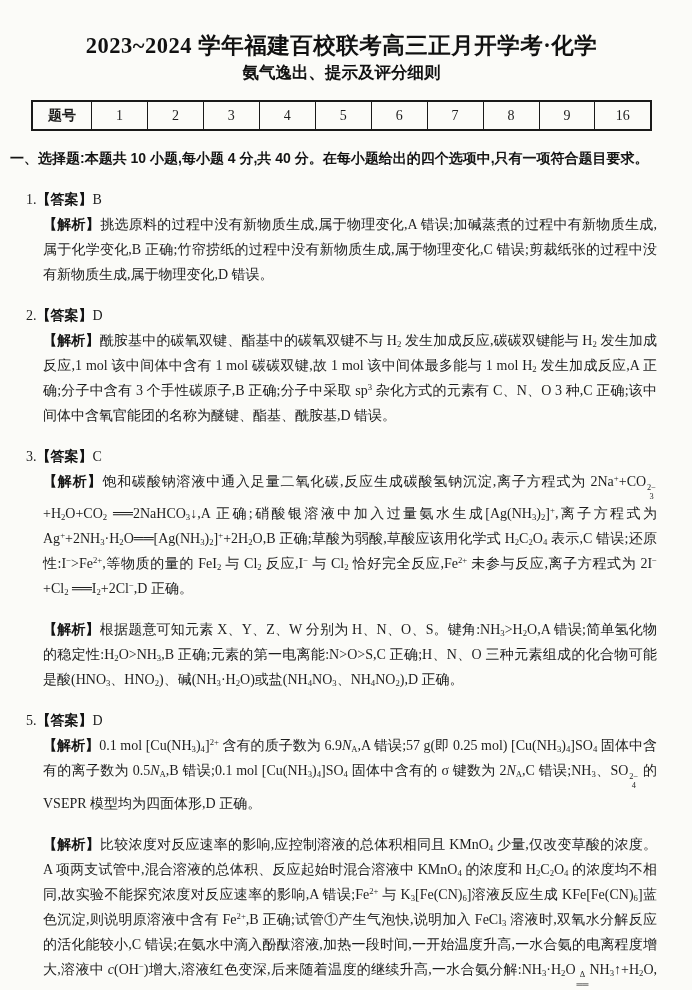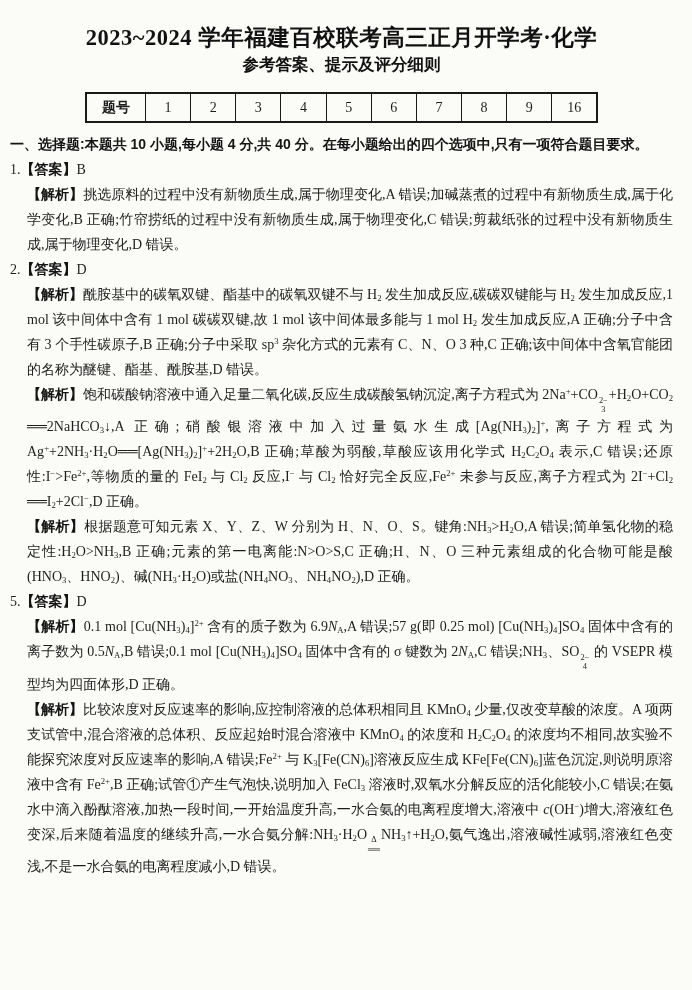--- a/index.html
+++ b/index.html
@@ -11,35 +11,35 @@
     font-size:14px;
     overflow:hidden;
   }
   .page{padding:12px 19px 0 10px;}
   .doc-title{
     text-align:center;
     font-size:22.5px;
     font-weight:bold;
     letter-spacing:0.5px;
     line-height:1.25;
-    margin:12px 0 2px 0;
+    margin:20px 0 2px 0;
     color:#111;
   }
   .doc-subtitle{
     text-align:center;
     font-size:16.5px;
     font-weight:bold;
     font-family:"Liberation Sans","DejaVu Sans",sans-serif;
     margin:2px 0 16px 0;
     color:#111;
   }
   table.akey{
     border-collapse:collapse;
     margin:0 auto 8px auto;
-    width:513px;
+    width:621px;
     table-layout:fixed;
     background:transparent;
   }
   table.akey{border:2px solid #1a1a1a;}
   table.akey th, table.akey td{
     border:1.3px solid #1a1a1a;
     text-align:center;
     vertical-align:middle;
     height:27px;
     padding:0;
@@ -49,24 +49,24 @@
   table.akey th{
     font-family:"Liberation Sans","DejaVu Sans",sans-serif;
     font-weight:bold;
     width:58px;
   }
   .sec-heading{
     font-family:"Liberation Sans","DejaVu Sans",sans-serif;
     font-weight:bold;
     font-size:14px;
     line-height:25px;
-    margin-top:9px;
+    margin-top:15px;
     color:#141414;
   }
-  .q{margin:0;}
+  .q{margin:16px;}
   .q-ans{line-height:25px;}
   .qn{font-family:"Liberation Serif",serif;}
   .lbl{
     font-family:"Liberation Sans","DejaVu Sans",sans-serif;
     font-weight:bold;
     color:#141414;
   }
   .q-exp{
     margin-left:17px;
     line-height:25px;
@@ -88,21 +88,21 @@
   .stk-t,.stk-b{display:block;white-space:nowrap;}
   .stk-b{margin-top:1px;}
   i{font-style:italic;}
 </style>
 </head>
 <body>
 
 <div class="page">
 
   <div class="doc-title">2023~2024 学年福建百校联考高三正月开学考·化学</div>
-  <div class="doc-subtitle">参考答案、提示及评分细则</div>
+  <div class="doc-subtitle">氨气逸出、提示及评分细则</div>
 
   <table class="akey">
     <tbody>
       <tr>
         <th>题号</th>
       <td>1</td>
           <td>2</td>
           <td>3</td>
           <td>4</td>
           <td>5</td>
@@ -121,20 +121,21 @@
     <div class="q-ans"><span class="qn">1.</span><span class="lbl">【答案】</span><span class="ansletter">B</span></div>
     <div class="q-exp"><span class="lbl">【解析】</span><span>挑选原料的过程中没有新物质生成,属于物理变化,A 错误;加碱蒸煮的过程中有新物质生成,属于化学变化,B 正确;竹帘捞纸的过程中没有新物质生成,属于物理变化,C 错误;剪裁纸张的过程中没有新物质生成,属于物理变化,D 错误。</span></div>
   </section>
 
   <section class="q">
     <div class="q-ans"><span class="qn">2.</span><span class="lbl">【答案】</span><span class="ansletter">D</span></div>
     <div class="q-exp"><span class="lbl">【解析】</span><span>酰胺基中的碳氧双键、酯基中的碳氧双键不与 H<sub>2</sub> 发生加成反应,碳碳双键能与 H<sub>2</sub> 发生加成反应,1 mol 该中间体中含有 1 mol 碳碳双键,故 1 mol 该中间体最多能与 1 mol H<sub>2</sub> 发生加成反应,A 正确;分子中含有 3 个手性碳原子,B 正确;分子中采取 sp<sup>3</sup> 杂化方式的元素有 C、N、O 3 种,C 正确;该中间体中含氧官能团的名称为醚键、酯基、酰胺基,D 错误。</span></div>
   </section>
 
   <section class="q">
+    <div class="q-ans"><span class="qn">3.</span><span class="lbl">【答案】</span><span class="ansletter">C</span></div>
     <div class="q-exp"><span class="lbl">【解析】</span><span>饱和碳酸钠溶液中通入足量二氧化碳,反应生成碳酸氢钠沉淀,离子方程式为 2Na<sup>+</sup>+CO<span class="stk">
             <span class="stk-t">2−</span>
             <span class="stk-b">3</span>
           </span>+H<sub>2</sub>O+CO<sub>2</sub> ══2NaHCO<sub>3</sub>↓,A 正确;硝酸银溶液中加入过量氨水生成[Ag(NH<sub>3</sub>)<sub>2</sub>]<sup>+</sup>,离子方程式为 Ag<sup>+</sup>+2NH<sub>3</sub>·H<sub>2</sub>O══[Ag(NH<sub>3</sub>)<sub>2</sub>]<sup>+</sup>+2H<sub>2</sub>O,B 正确;草酸为弱酸,草酸应该用化学式 H<sub>2</sub>C<sub>2</sub>O<sub>4</sub> 表示,C 错误;还原性:I<sup>−</sup>&gt;Fe<sup>2+</sup>,等物质的量的 FeI<sub>2</sub> 与 Cl<sub>2</sub> 反应,I<sup>−</sup> 与 Cl<sub>2</sub> 恰好完全反应,Fe<sup>2+</sup> 未参与反应,离子方程式为 2I<sup>−</sup>+Cl<sub>2</sub> ══I<sub>2</sub>+2Cl<sup>−</sup>,D 正确。</span></div>
   </section>
 
   <section class="q">
     <div class="q-exp"><span class="lbl">【解析】</span><span>根据题意可知元素 X、Y、Z、W 分别为 H、N、O、S。键角:NH<sub>3</sub>&gt;H<sub>2</sub>O,A 错误;简单氢化物的稳定性:H<sub>2</sub>O&gt;NH<sub>3</sub>,B 正确;元素的第一电离能:N&gt;O&gt;S,C 正确;H、N、O 三种元素组成的化合物可能是酸(HNO<sub>3</sub>、HNO<sub>2</sub>)、碱(NH<sub>3</sub>·H<sub>2</sub>O)或盐(NH<sub>4</sub>NO<sub>3</sub>、NH<sub>4</sub>NO<sub>2</sub>),D 正确。</span></div>
   </section>
 

